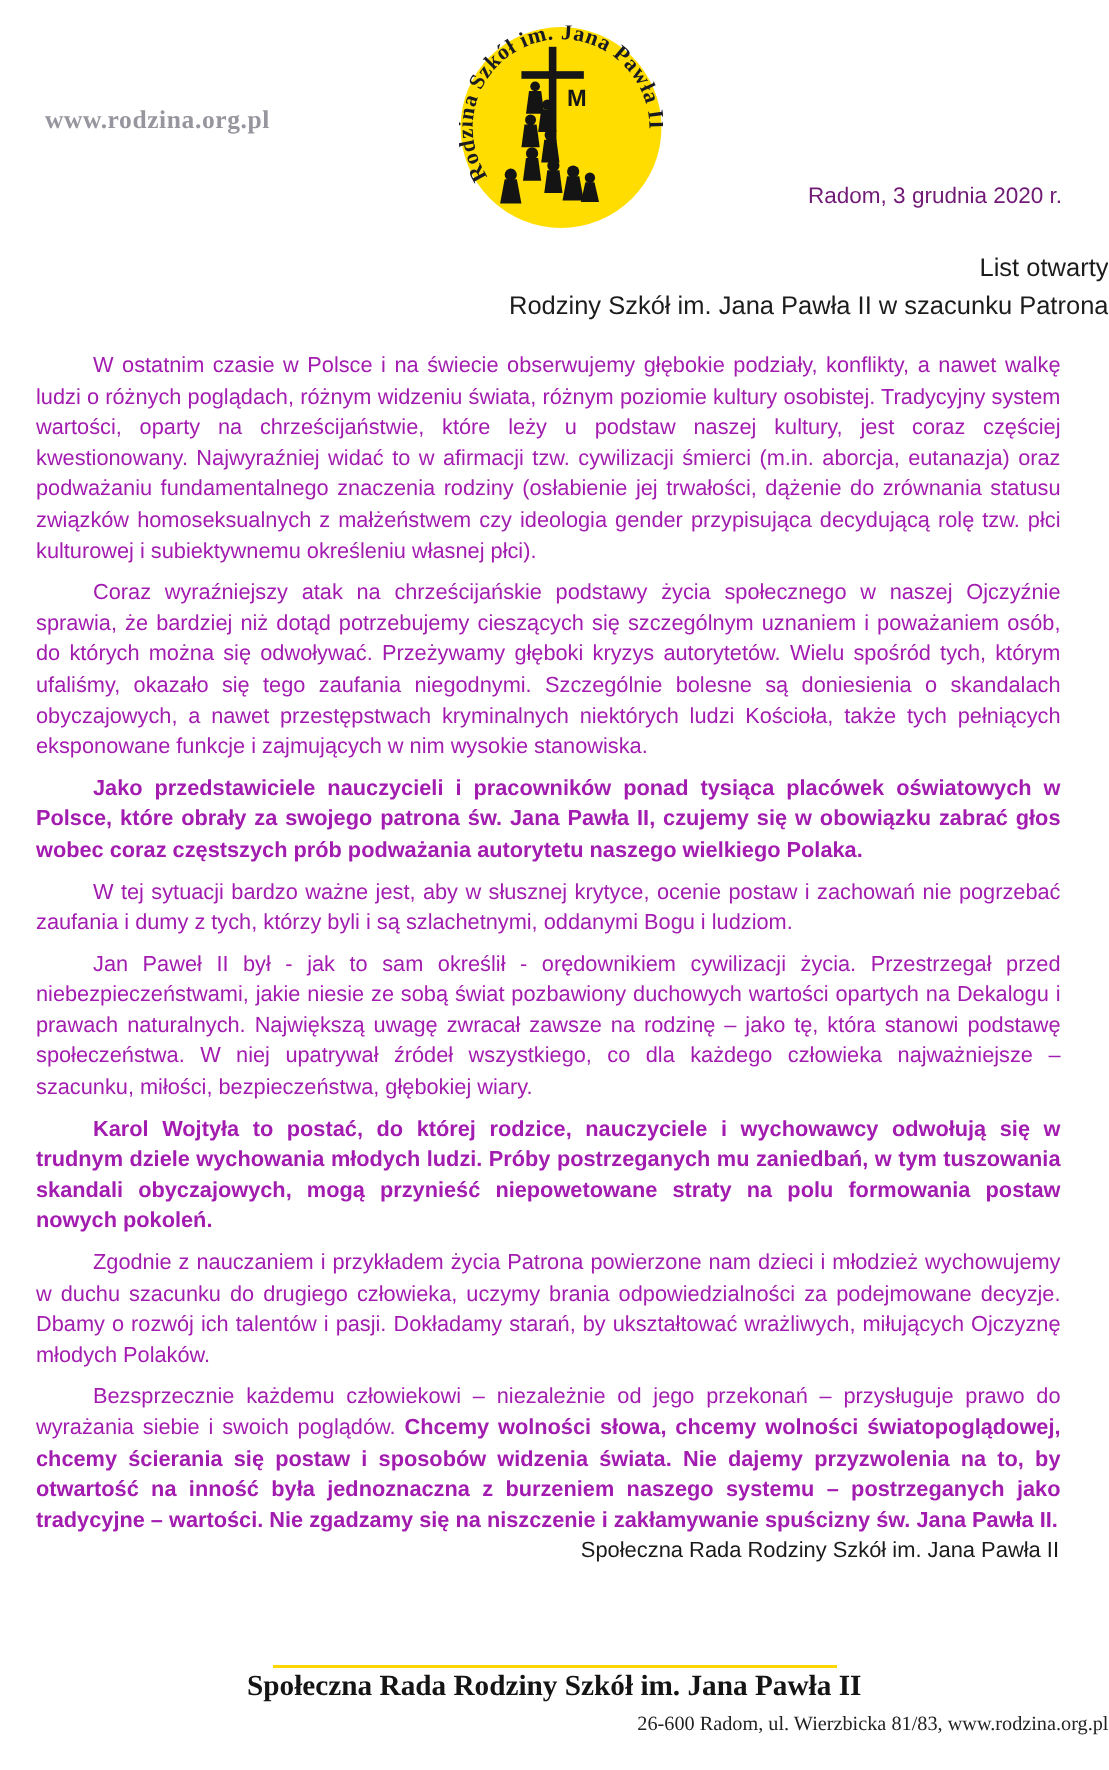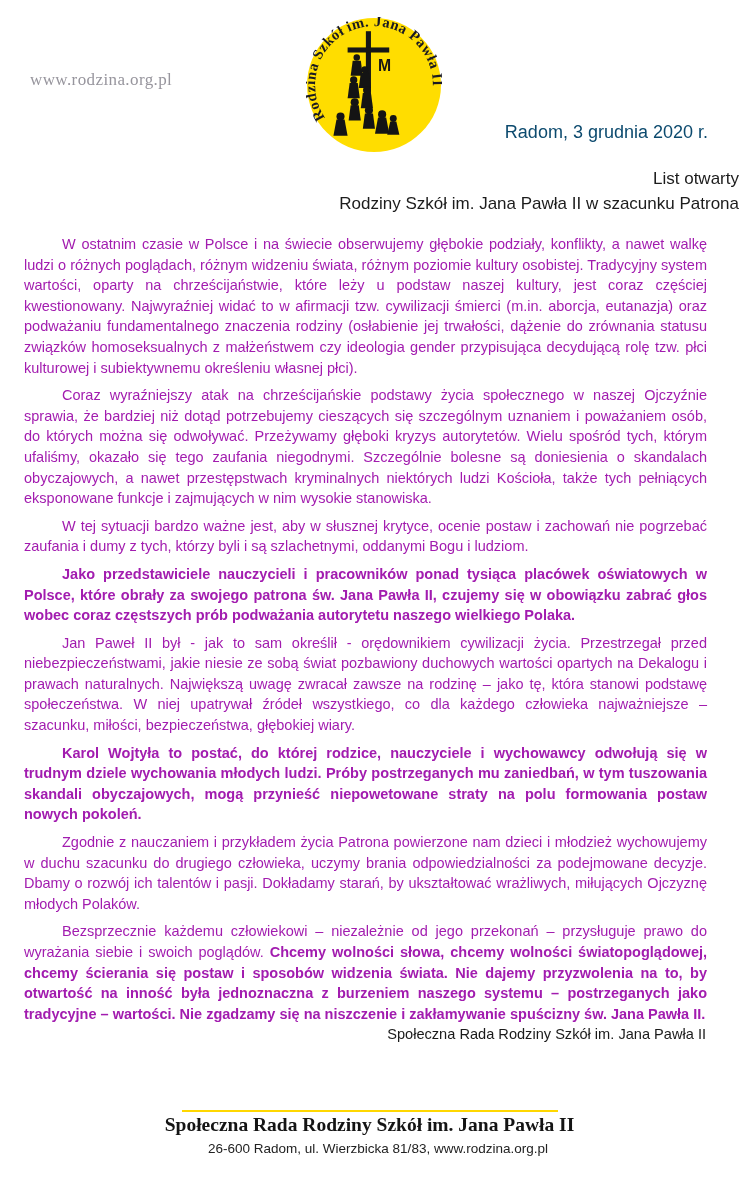--- a/index.html
+++ b/index.html
@@ -7,27 +7,27 @@
     position:relative;
     width:739px; height:1180px;
     background:#ffffff;
     font-family:"Liberation Sans", sans-serif;
     color:#1a1a1a;
     overflow:hidden;
   }
   .site-label {
     position:absolute; left:30px; top:70px;
     font-family:"Liberation Serif", serif;
-    font-weight:normal; font-size:17px;
+    font-weight:bold; font-size:17px;
     color:#97959d; letter-spacing:0.4px;
   }
   .logo { position:absolute; left:306px; top:17px; width:136px; height:136px; }
   .dateline {
     position:absolute; right:31px; top:122px;
-    font-size:18px; color:#0c4a6e;
+    font-size:15px; color:#701a75;
   }
   .title-block {
     position:absolute; top:166px; left:0; right:0;
     text-align:right; font-size:17px; line-height:25px; color:#1c1c1c;
   }
   .letter-body {
     position:absolute; left:24px; right:32px; top:234px;
     font-size:14.5px; line-height:20.6px;
     text-align:justify; color:#a21caf;
   }
@@ -42,22 +42,22 @@
     width:376px; height:2px; border:none; margin:0; padding:0;
   }
   .footer-org {
     position:absolute; top:1114px; left:0; right:0;
     text-align:center;
     font-family:"Liberation Serif", serif;
     font-weight:bold; font-size:19.5px; color:#141414;
   }
   .footer-address {
     position:absolute; top:1141px; left:0; right:0;
-    text-align:center;
-    font-family:Liberation Sans, sans-serif;
+    text-align:right;
+    font-family:Liberation Serif, serif;
     font-size:13.5px; color:#222222;margin-left:17px;
   }
 </style>
 </head>
 <body>
 
 <div class="page">
 
   <div class="site-label">www.rodzina.org.pl</div>
 
@@ -101,22 +101,22 @@
   <div class="dateline">Radom, 3 grudnia 2020 r.</div>
 
   <div class="title-block">
     <div>List otwarty</div>
     <div>Rodziny Szkół im. Jana Pawła II w szacunku Patrona</div>
   </div>
 
   <div class="letter-body" id="letter-body">
       <p class="para"><span>W ostatnim czasie w Polsce i na świecie obserwujemy głębokie podziały, konflikty, a nawet walkę ludzi o różnych poglądach, różnym widzeniu świata, różnym poziomie kultury osobistej. Tradycyjny system wartości, oparty na chrześcijaństwie, które leży u podstaw naszej kultury, jest coraz częściej kwestionowany. Najwyraźniej widać to w afirmacji tzw. cywilizacji śmierci (m.in. aborcja, eutanazja) oraz podważaniu fundamentalnego znaczenia rodziny (osłabienie jej trwałości, dążenie do zrównania statusu związków homoseksualnych z małżeństwem czy ideologia gender przypisująca decydującą rolę tzw. płci kulturowej i subiektywnemu określeniu własnej płci).</span></p>
       <p class="para"><span>Coraz wyraźniejszy atak na chrześcijańskie podstawy życia społecznego w naszej Ojczyźnie sprawia, że bardziej niż dotąd potrzebujemy cieszących się szczególnym uznaniem i poważaniem osób, do których można się odwoływać. Przeżywamy głęboki kryzys autorytetów. Wielu spośród tych, którym ufaliśmy, okazało się tego zaufania niegodnymi. Szczególnie bolesne są doniesienia o skandalach obyczajowych, a nawet przestępstwach kryminalnych niektórych ludzi Kościoła, także tych pełniących eksponowane funkcje i zajmujących w nim wysokie stanowiska.</span></p>
+      <p class="para"><span class="b">Jako przedstawiciele nauczycieli i pracowników ponad tysiąca placówek oświatowych w Polsce, które obrały za swojego patrona św. Jana Pawła II, czujemy się w obowiązku zabrać głos wobec coraz częstszych prób podważania autorytetu naszego wielkiego Polaka.</span></p>
       <p class="para"><span>W tej sytuacji bardzo ważne jest, aby w słusznej krytyce, ocenie postaw i zachowań nie pogrzebać zaufania i dumy z tych, którzy byli i są szlachetnymi, oddanymi Bogu i ludziom.</span></p>
-      <p class="para"><span class="b">Jako przedstawiciele nauczycieli i pracowników ponad tysiąca placówek oświatowych w Polsce, które obrały za swojego patrona św. Jana Pawła II, czujemy się w obowiązku zabrać głos wobec coraz częstszych prób podważania autorytetu naszego wielkiego Polaka.</span></p>
       <p class="para"><span>Jan Paweł II był - jak to sam określił - orędownikiem cywilizacji życia. Przestrzegał przed niebezpieczeństwami, jakie niesie ze sobą świat pozbawiony duchowych wartości opartych na Dekalogu i prawach naturalnych. Największą uwagę zwracał zawsze na rodzinę – jako tę, która stanowi podstawę społeczeństwa. W niej upatrywał źródeł wszystkiego, co dla każdego człowieka najważniejsze – szacunku, miłości, bezpieczeństwa, głębokiej wiary.</span></p>
       <p class="para"><span class="b">Karol Wojtyła to postać, do której rodzice, nauczyciele i wychowawcy odwołują się w trudnym dziele wychowania młodych ludzi. Próby postrzeganych mu zaniedbań, w tym tuszowania skandali obyczajowych, mogą przynieść niepowetowane straty na polu formowania postaw nowych pokoleń.</span></p>
       <p class="para"><span>Zgodnie z nauczaniem i przykładem życia Patrona powierzone nam dzieci i młodzież wychowujemy w duchu szacunku do drugiego człowieka, uczymy brania odpowiedzialności za podejmowane decyzje. Dbamy o rozwój ich talentów i pasji. Dokładamy starań, by ukształtować wrażliwych, miłujących Ojczyznę młodych Polaków.</span></p>
       <p class="para"><span>Bezsprzecznie każdemu człowiekowi – niezależnie od jego przekonań – przysługuje prawo do wyrażania siebie i swoich poglądów. </span><span class="b">Chcemy wolności słowa, chcemy wolności światopoglądowej, chcemy ścierania się postaw i sposobów widzenia świata. Nie dajemy przyzwolenia na to, by otwartość na inność była jednoznaczna z burzeniem naszego systemu – postrzeganych jako tradycyjne – wartości. Nie zgadzamy się na niszczenie i zakłamywanie spuścizny św. Jana Pawła II.</span></p>
     </div>
 
   <div class="signature">Społeczna Rada Rodziny Szkół im. Jana Pawła II</div>
 
   <hr class="footer-rule" x-color="#FFD700" style="background: rgb(255, 215, 0);">
   <div class="footer-org">Społeczna Rada Rodziny Szkół im. Jana Pawła II</div>

